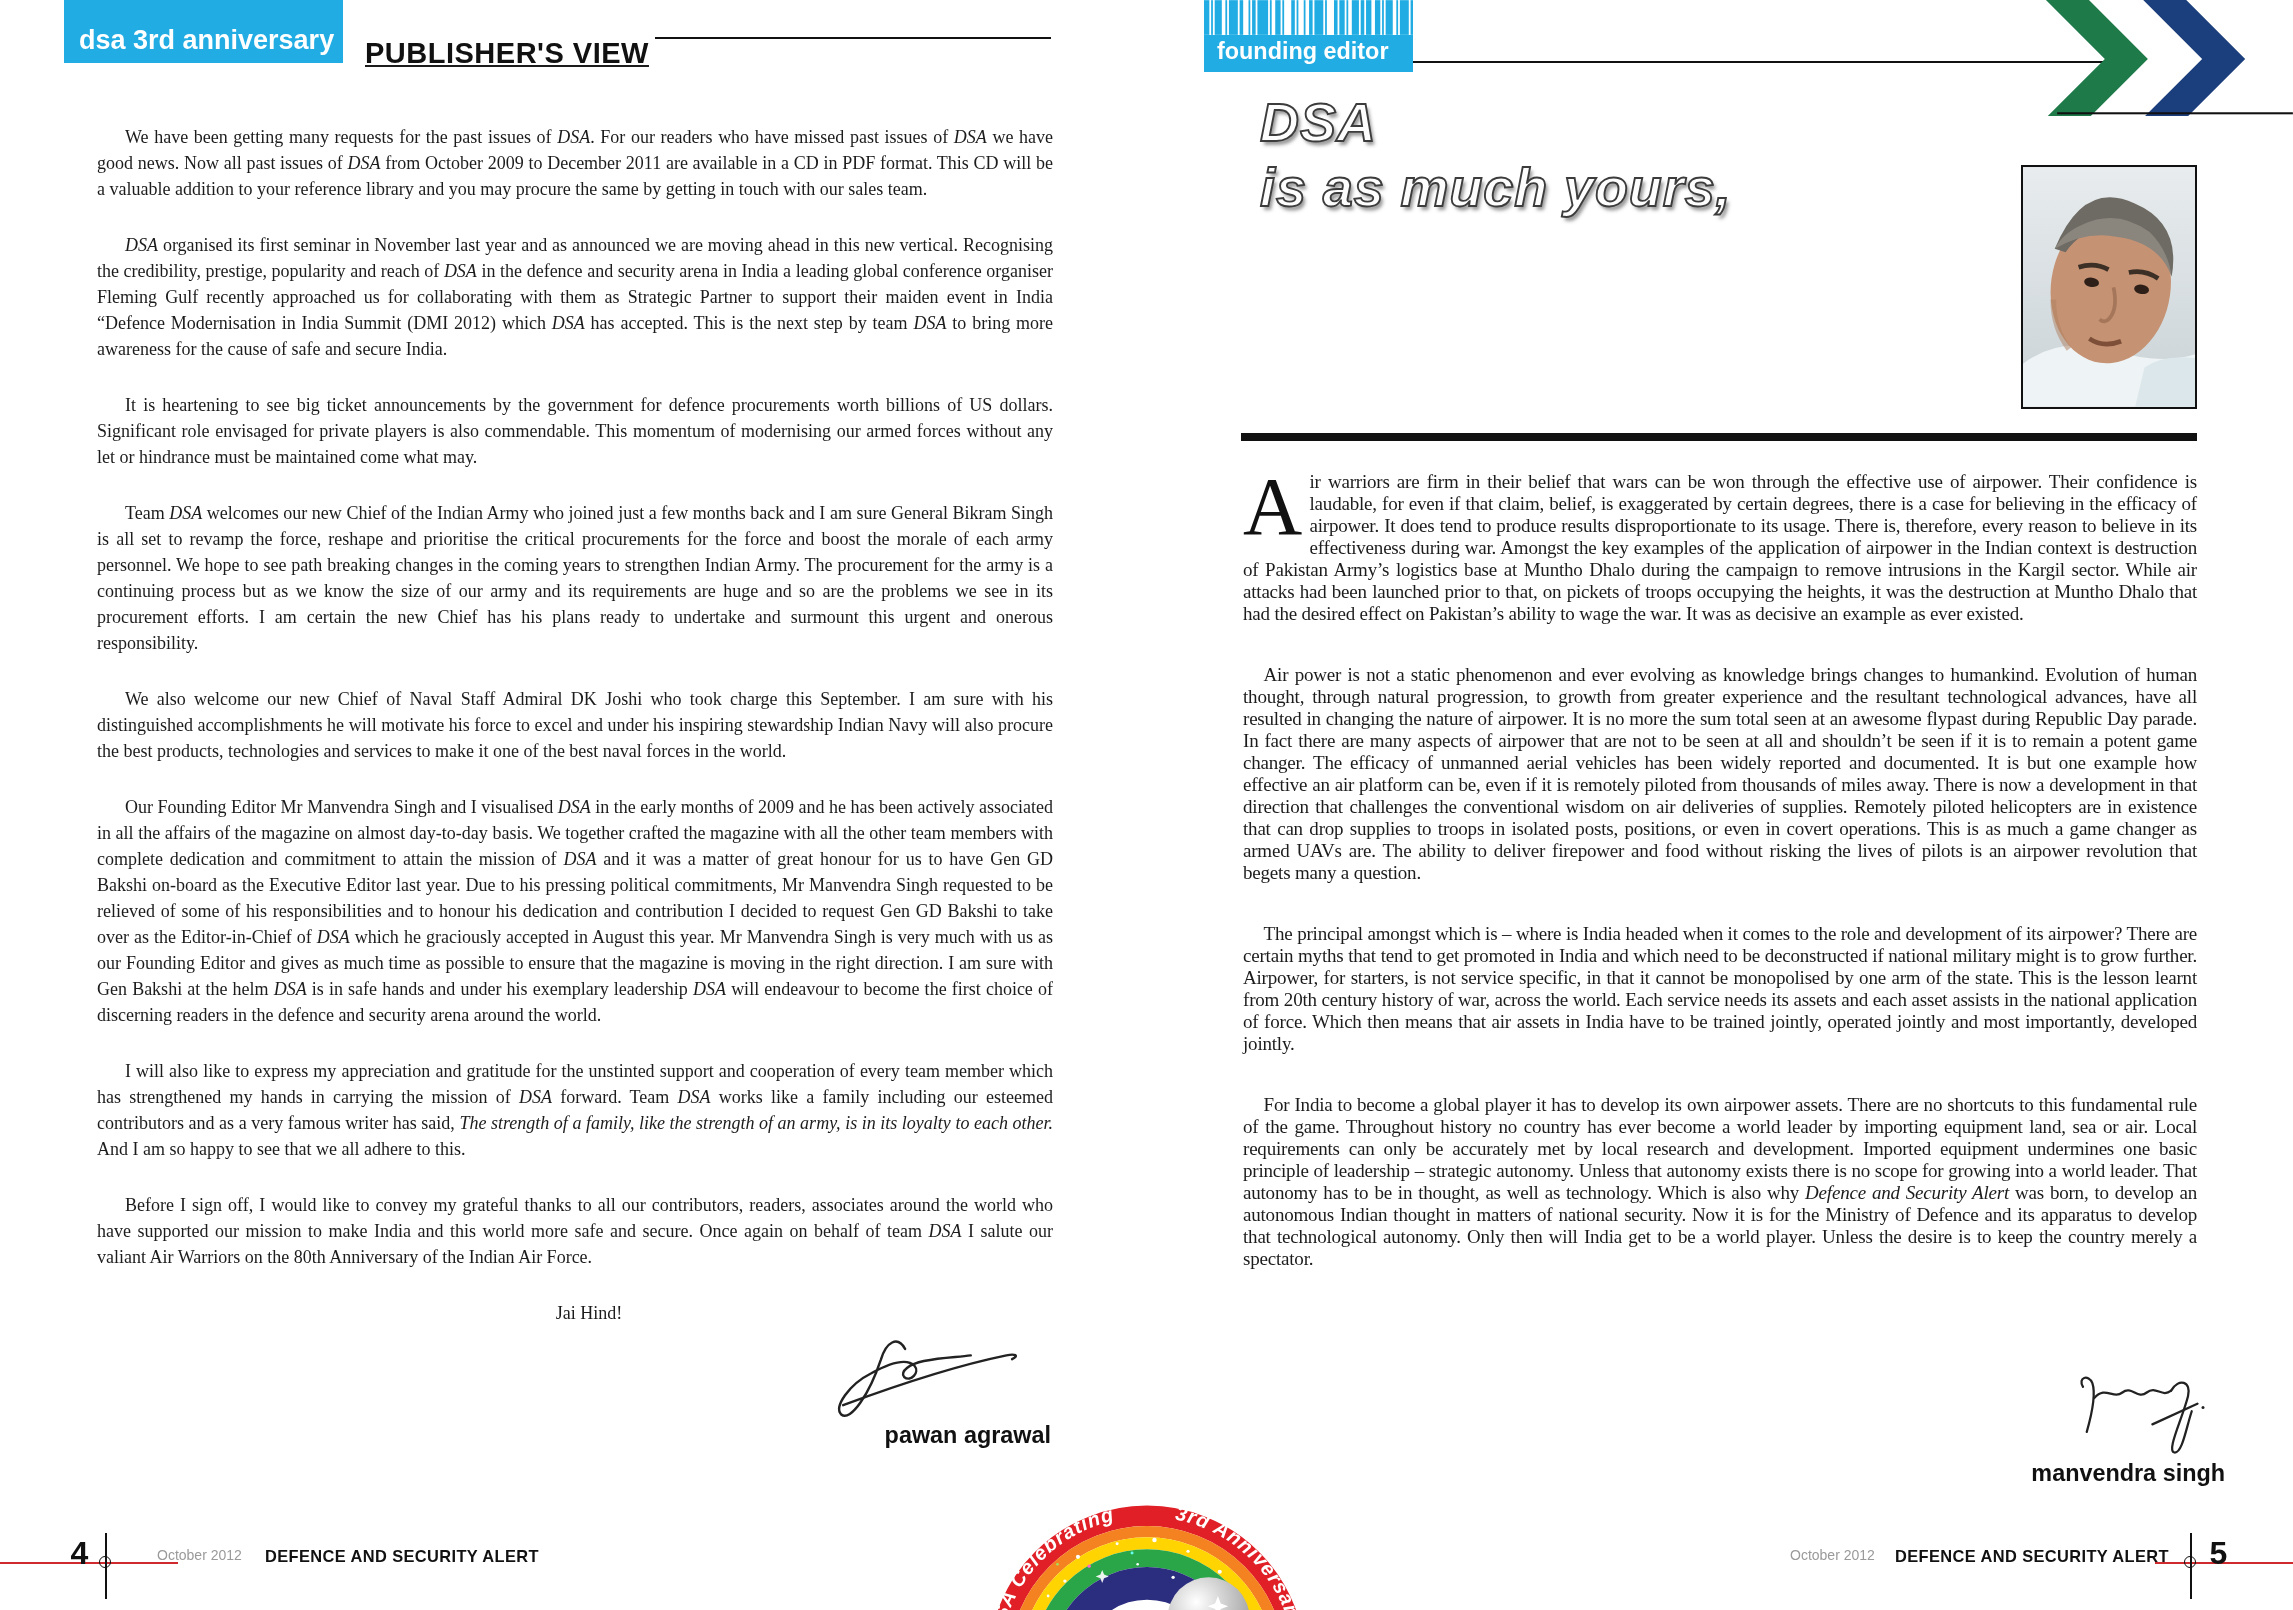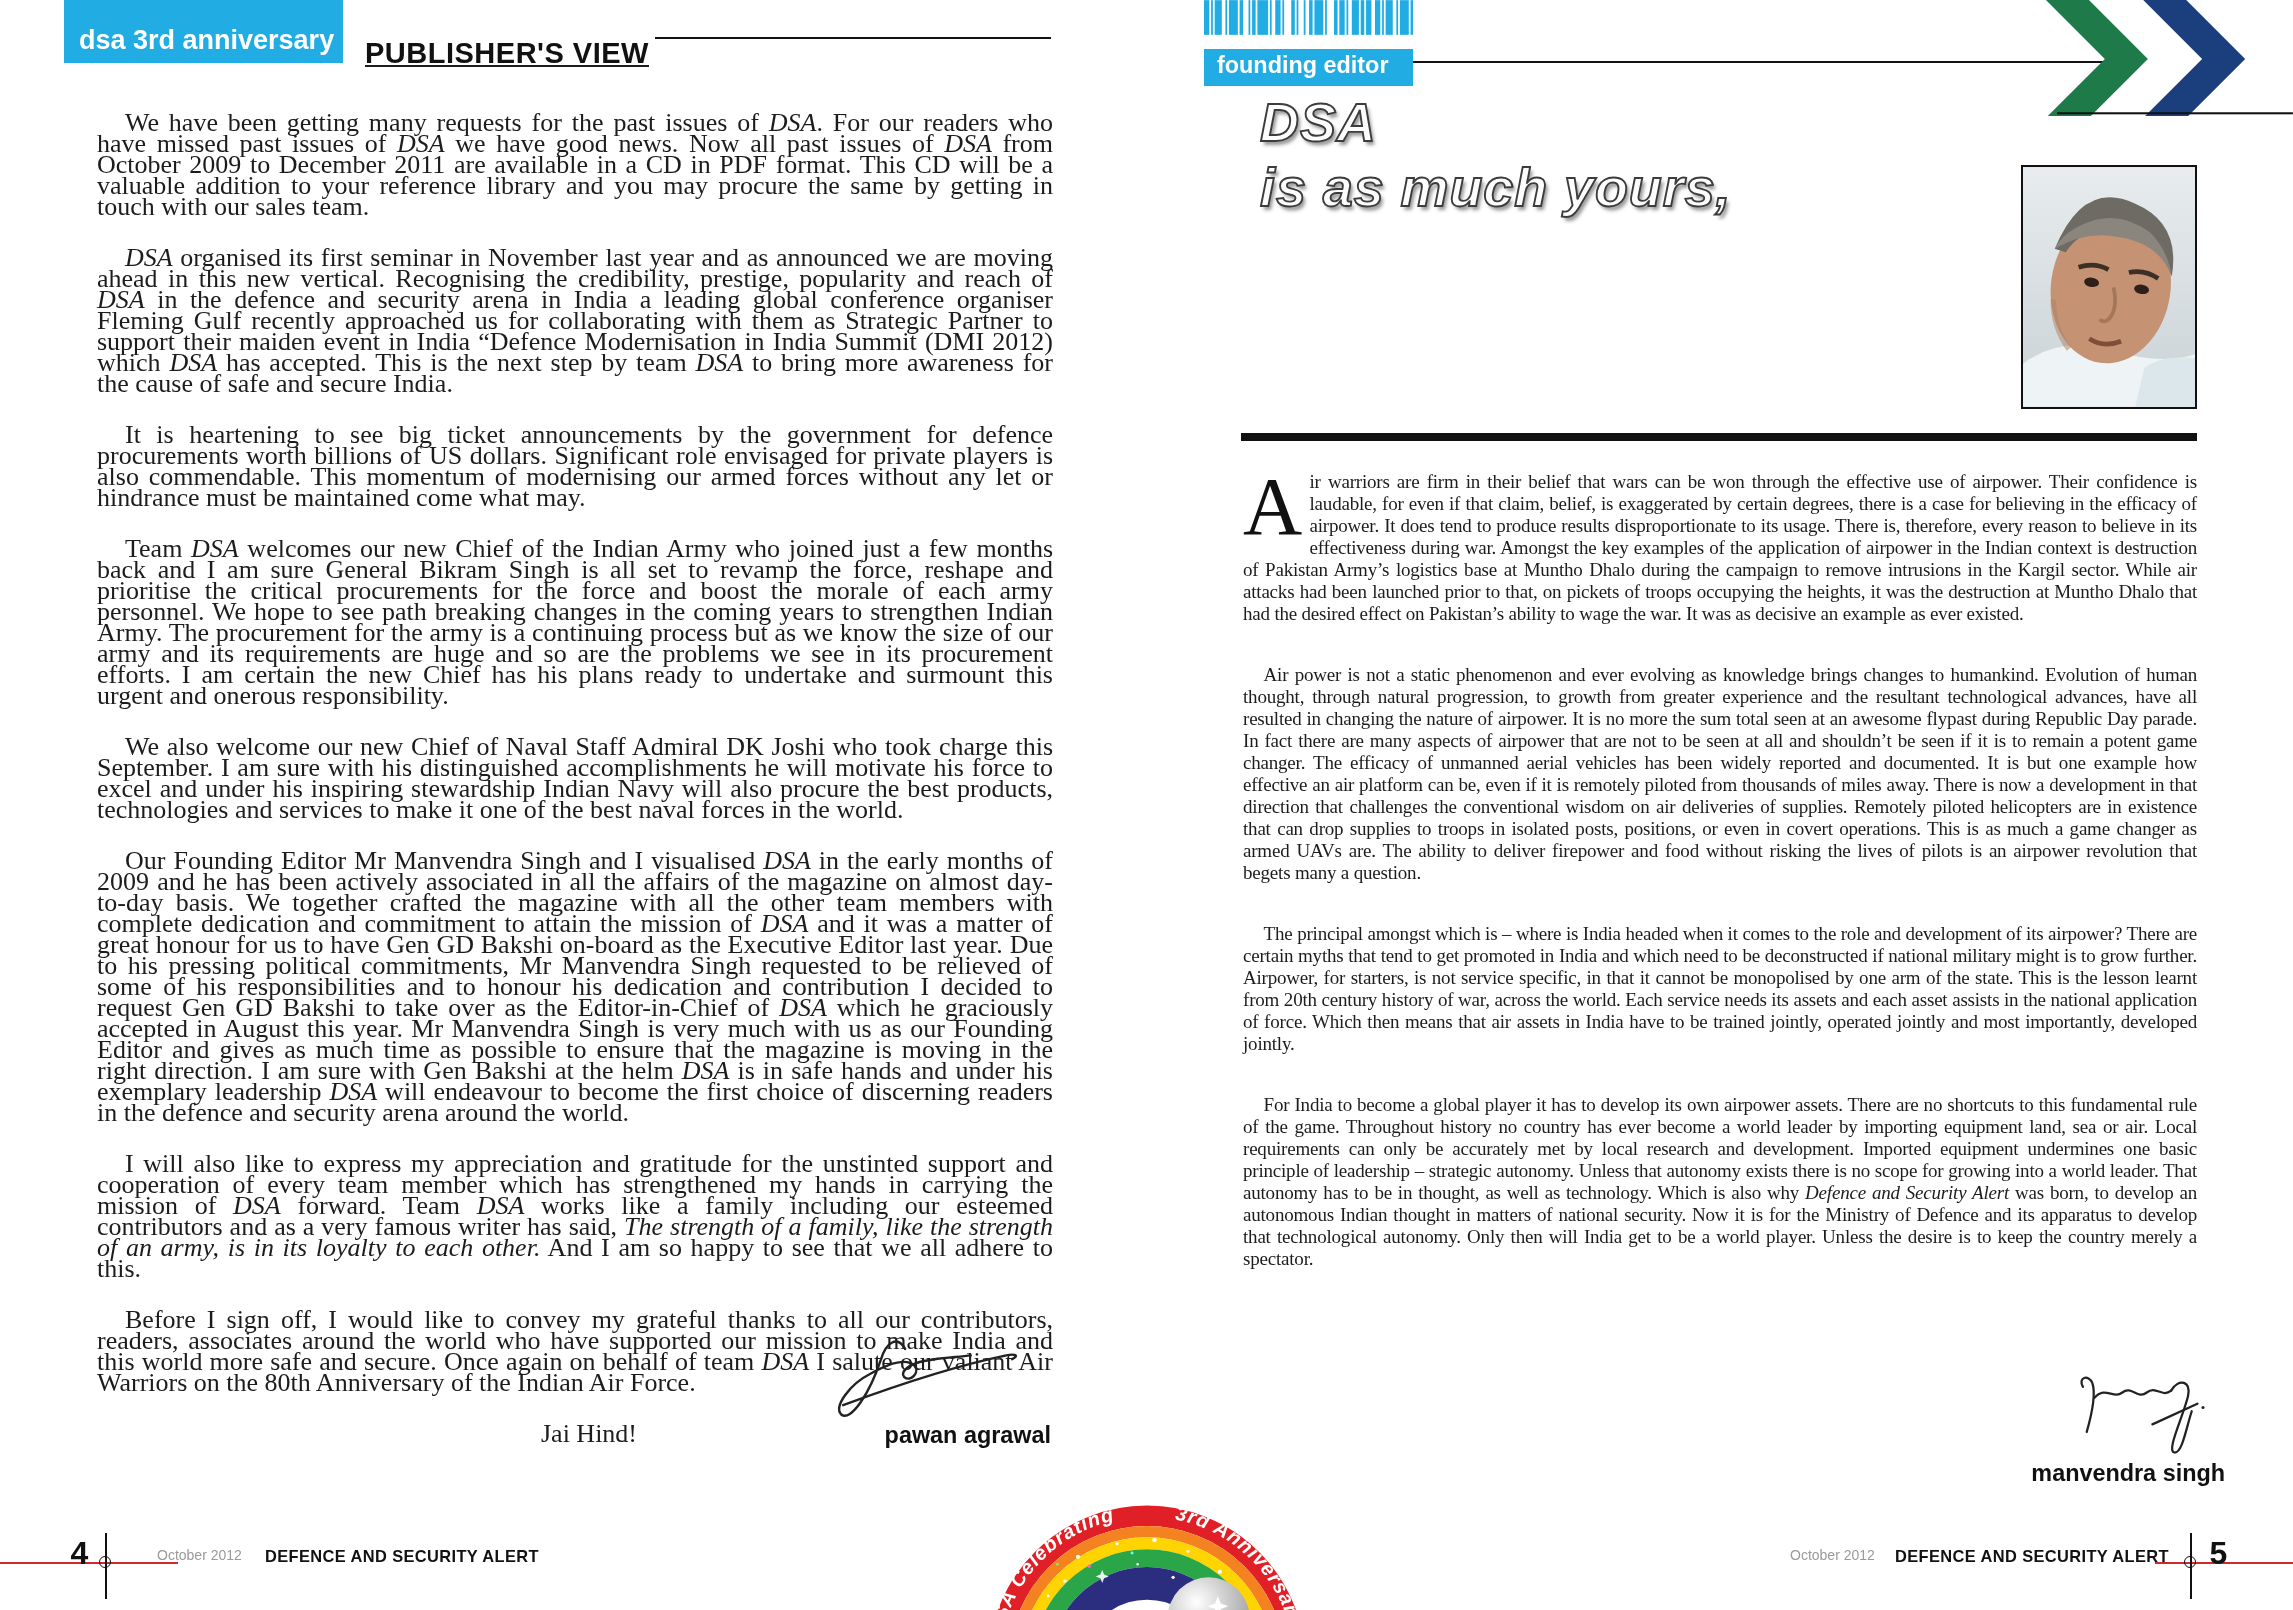--- a/index.html
+++ b/index.html
@@ -8,32 +8,32 @@
     font-family:"Liberation Serif", serif;color:#1c1c1c;
   }
   .abs{position:absolute;}
   
   .tag-box{
     background:#21ade4;color:#ffffff;
     font-family:"Liberation Sans", sans-serif;font-weight:bold;
     display:flex;align-items:flex-end;
   }
   #left-tag{left:64px;top:0;width:279px;height:63px;font-size:27px;padding:0 0 7.5px 15px;box-sizing:border-box;}
-  #right-tag{left:1204px;top:35px;width:209px;height:37px;font-size:23.4px;padding:0 0 6.6px 13px;box-sizing:border-box;margin-top:14px;}
+  #right-tag{left:1204px;top:35px;width:209px;height:37px;font-size:23.4px;padding:0 0 6.6px 13px;box-sizing:border-box;}
   #left-section-row{left:365px;top:37px;width:686px;display:flex;align-items:flex-start;text-decoration:underline;}
   #left-section-title{
     font-family:"Liberation Sans", sans-serif;font-weight:bold;font-size:29px;color:#111;
     letter-spacing:0.5px;white-space:nowrap;
   }
   #left-section-row .rule-fill{flex:1;height:2.3px;background:#111;margin-left:5.6px;}
   #barcode{left:1204px;top:0;width:209px;height:35px;}
   #right-header-line{left:1413px;top:61px;width:692px;height:2.1px;background:#111;}
   #chevrons{left:2014px;top:0;width:279px;height:116px;overflow:hidden;}
   
-  #left-body{left:97px;top:112px;width:956px;font-size:26px;line-height:21px;text-align:justify;}
+  #left-body{left:97px;top:124px;width:956px;font-size:18px;line-height:26px;text-align:justify;}
   #left-body p{margin:0 0 30px 0;text-indent:28px;}
   #left-body p.closing{text-align:center;}
   
   #article-title{left:1260px;top:90px;width:843px;
     font-family:"Liberation Sans", sans-serif;font-weight:bold;font-style:italic;
     font-size:54px;line-height:65px;color:#fdfdfd;letter-spacing:0.9px;
     -webkit-text-stroke:1.9px #3c3c3c;
     text-shadow:2.8px 3.7px 3.7px rgba(70,70,70,0.55);
   }
   #editor-photo{left:2021px;top:165px;width:172px;height:240px;border:2.8px solid #111;background:#dfe3e6;}

